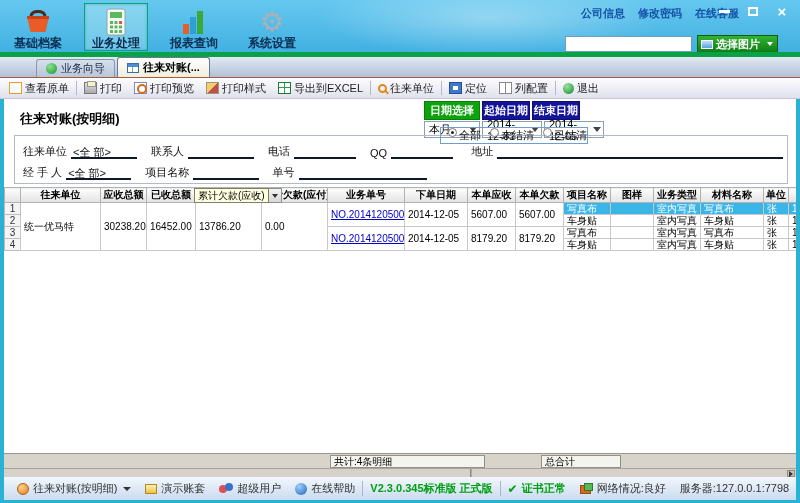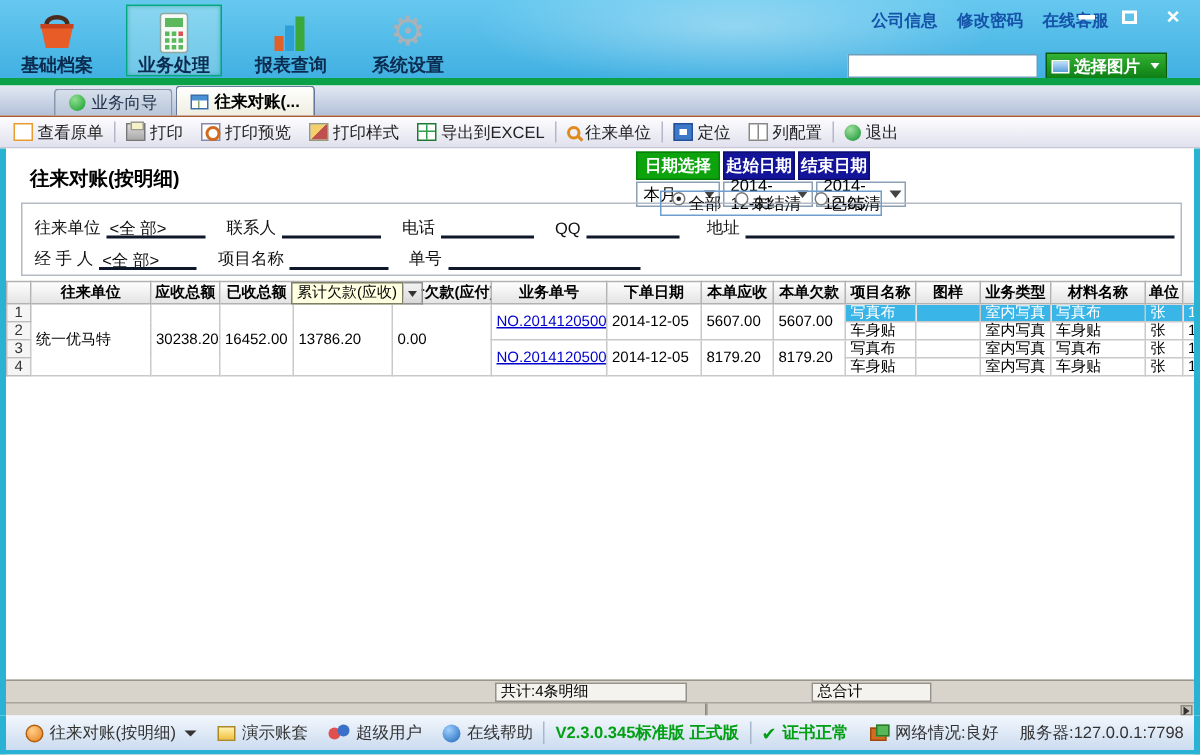--- a/index.html
+++ b/index.html
@@ -117,21 +117,21 @@
     background:linear-gradient(90deg,#cdeafa 0%,#5fa8e0 40%,#1f64b4 100%); }
   .hint { position:absolute; left:190px; top:89px; height:15px; display:flex; z-index:5; }
   .hint .hbox { background:#ffffe1; border:1px solid #7f7f66; font-size:10px; line-height:13px; padding:0 3px; color:#000; }
   .hint .hbtn { width:13px; background:linear-gradient(#f4f4f4,#d8d8d8); border:1px solid #8f8f8f; border-left:none;
     display:flex; align-items:center; justify-content:center; }
   .hint .hbtn i { width:0; height:0; border-left:3px solid transparent; border-right:3px solid transparent; border-top:4px solid #333; }
 
   .summary { position:absolute; left:0; right:0; bottom:9px; height:15px; background:#d8d4cb; border-top:1px solid #9a968c; }
   .sum-cell { position:absolute; top:1px; height:13px; background:#f4f3ee; border:1px solid #94908a;
     font-size:10px; line-height:11px; padding:0 3px; color:#000; }
-  .sum-count { left:326px; width:128px; }
+  .sum-count { left:326px; width:155px; }
   .sum-total { left:537px; width:80px; }
 
   .scrollstrip { position:absolute; left:0; right:0; bottom:0; height:9px; background:#d6d2ca; border-top:1px solid #a8a49c; }
   .ss-div { position:absolute; left:466px; top:0; bottom:0; width:2px; background:#b0aca4; border-left:1px solid #8e8a82; }
   .ss-right { position:absolute; right:1px; top:1px; width:8px; height:7px; background:#cac6be; border:1px solid #908c84;
     display:flex; align-items:center; justify-content:center; }
   .ss-right i { width:0; height:0; border-top:3px solid transparent; border-bottom:3px solid transparent; border-left:4px solid #333; }
 
   
   .statusbar { position:absolute; top:477px; left:0; right:0; height:26px;

